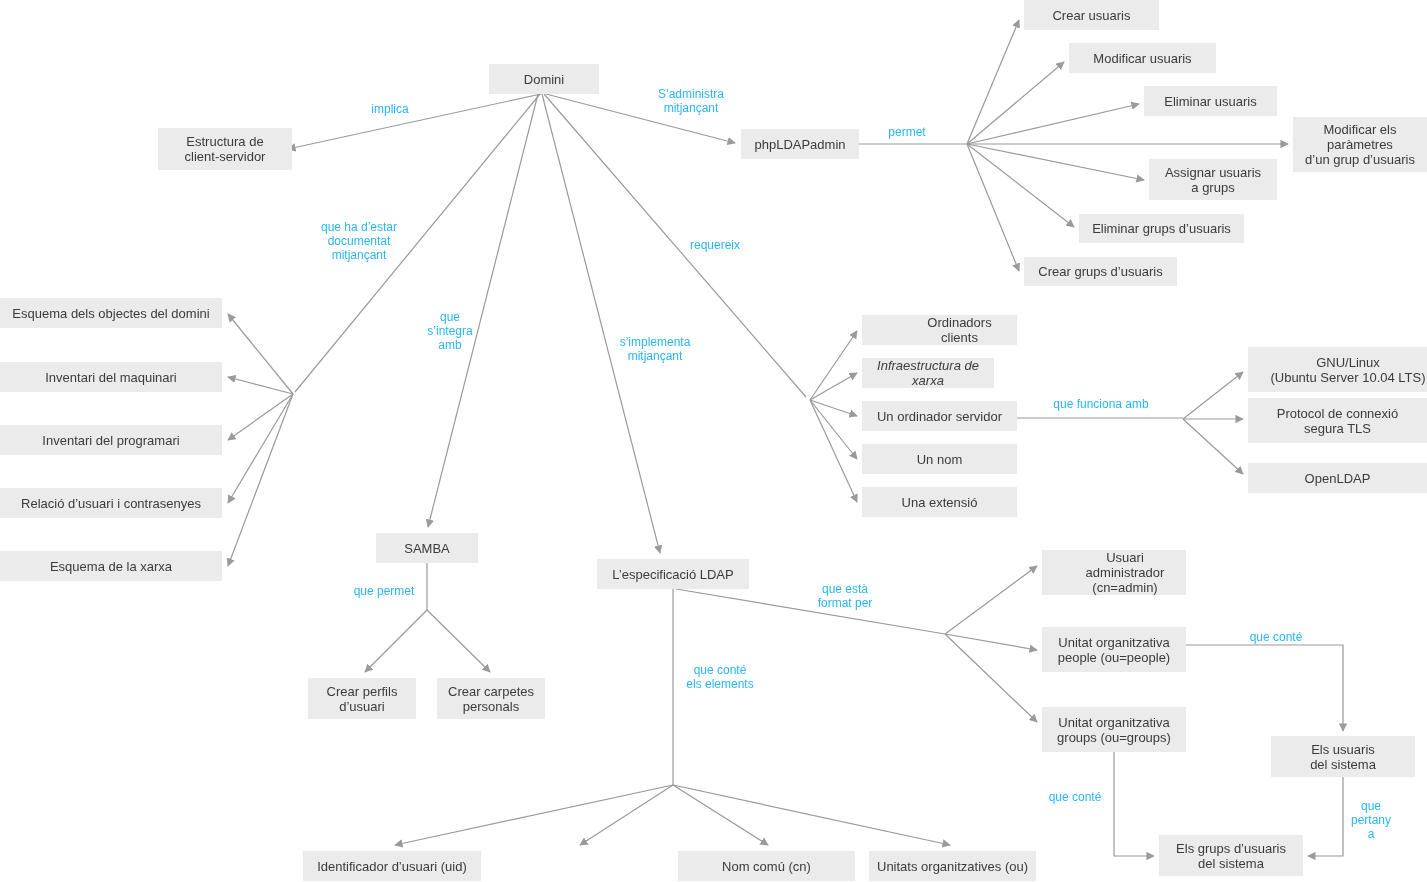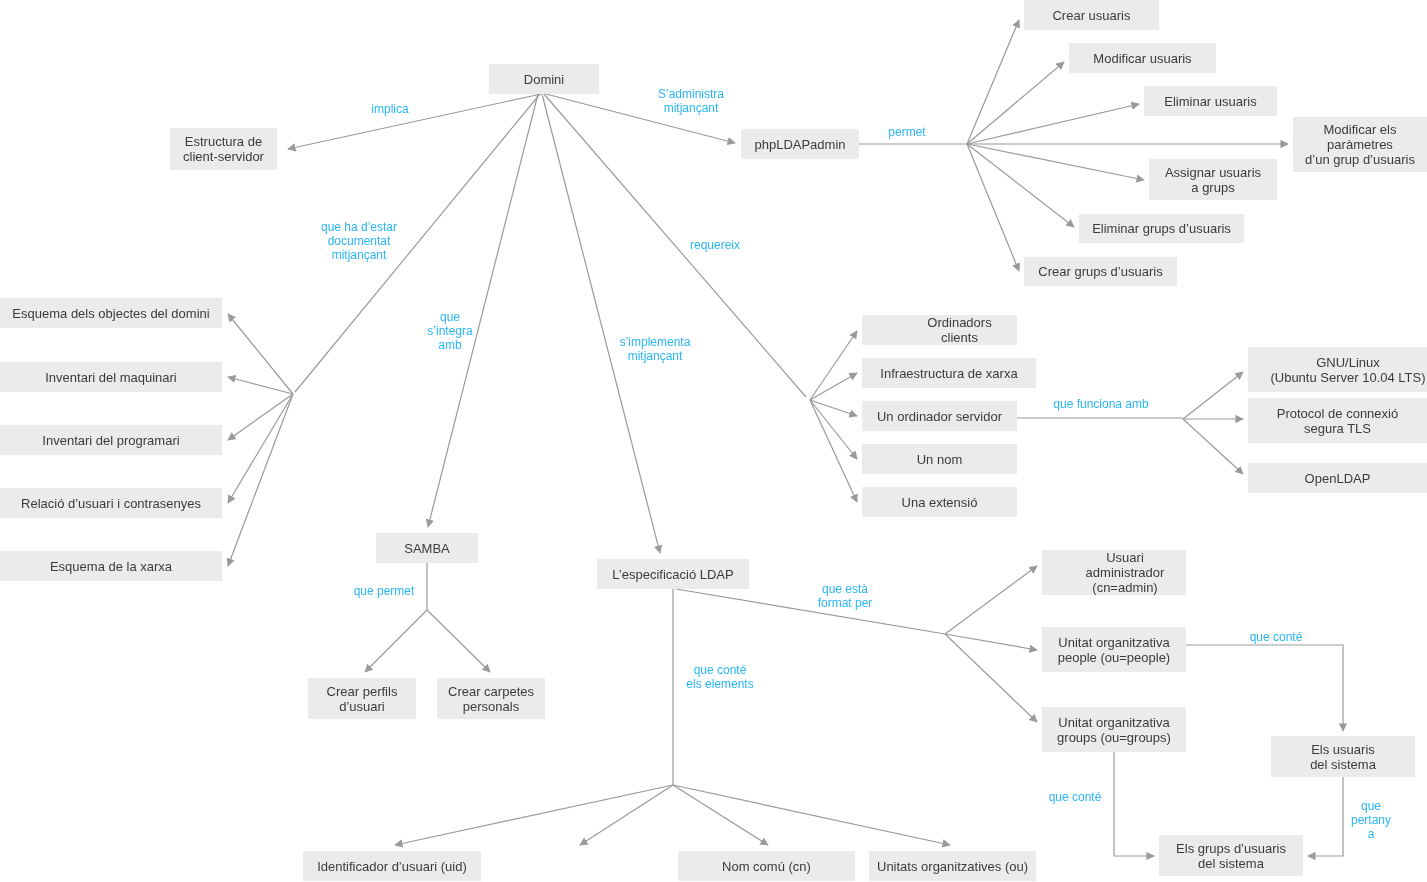--- a/index.html
+++ b/index.html
@@ -96,21 +96,21 @@
 
       <path d="M 1186 645 L 1343 645 L 1343 731"></path>
 
       <path d="M 1114 752 L 1114 856 L 1154 856"></path>
 
       <path d="M 1343 777 L 1343 856 L 1308 856"></path>
     </g>
   </svg>
 
   <div class="node" style="left:489px;top:64px;width:110px;height:30px;">Domini</div>
-  <div class="node" style="left:170px;top:128px;width:107px;height:42px;">Estructura de
+  <div class="node" style="left:158px;top:128px;width:134px;height:42px;">Estructura de
 client-servidor</div>
   <div class="node" style="left:741px;top:129px;width:118px;height:30px;">phpLDAPadmin</div>
   <div class="node" style="left:1024px;top:0px;width:135px;height:30px;">Crear usuaris</div>
   <div class="node" style="left:1069px;top:43px;width:147px;height:30px;">Modificar usuaris</div>
   <div class="node" style="left:1144px;top:86px;width:133px;height:30px;">Eliminar usuaris</div>
   <div class="node" style="left:1293px;top:117px;width:134px;height:55px;">Modificar els
 paràmetres
 d’un grup d’usuaris</div>
   <div class="node" style="left:1149px;top:159px;width:128px;height:41px;">Assignar usuaris
 a grups</div>
@@ -124,21 +124,21 @@
   <div class="node" style="left:0px;top:551px;width:222px;height:30px;">Esquema de la xarxa</div>
 
   <div class="node" style="left:376px;top:533px;width:102px;height:30px;">SAMBA</div>
   <div class="node" style="left:308px;top:678px;width:108px;height:41px;">Crear perfils
 d’usuari</div>
   <div class="node" style="left:437px;top:678px;width:108px;height:41px;">Crear carpetes
 personals</div>
   <div class="node" style="left:597px;top:559px;width:152px;height:30px;">L’especificació LDAP</div>
 
   <div class="node" style="left:862px;top:315px;width:155px;height:30px;padding-left:48px;">Ordinadors clients</div>
-  <div class="node" style="left:862px;top:358px;width:174px;height:30px;">Infraestructura de xarxa</div>
+  <div class="node" style="left:862px;top:358px;width:132px;height:30px;font-style:italic;">Infraestructura de xarxa</div>
   <div class="node" style="left:862px;top:401px;width:155px;height:30px;">Un ordinador servidor</div>
   <div class="node" style="left:862px;top:444px;width:155px;height:30px;">Un nom</div>
   <div class="node" style="left:862px;top:487px;width:155px;height:30px;">Una extensió</div>
 
   <div class="node" style="left:1248px;top:347px;width:200px;height:45px;">GNU/Linux
 (Ubuntu Server 10.04 LTS)</div>
   <div class="node" style="left:1248px;top:398px;width:179px;height:45px;">Protocol de connexió
 segura TLS</div>
   <div class="node" style="left:1248px;top:463px;width:179px;height:30px;">OpenLDAP</div>
 

